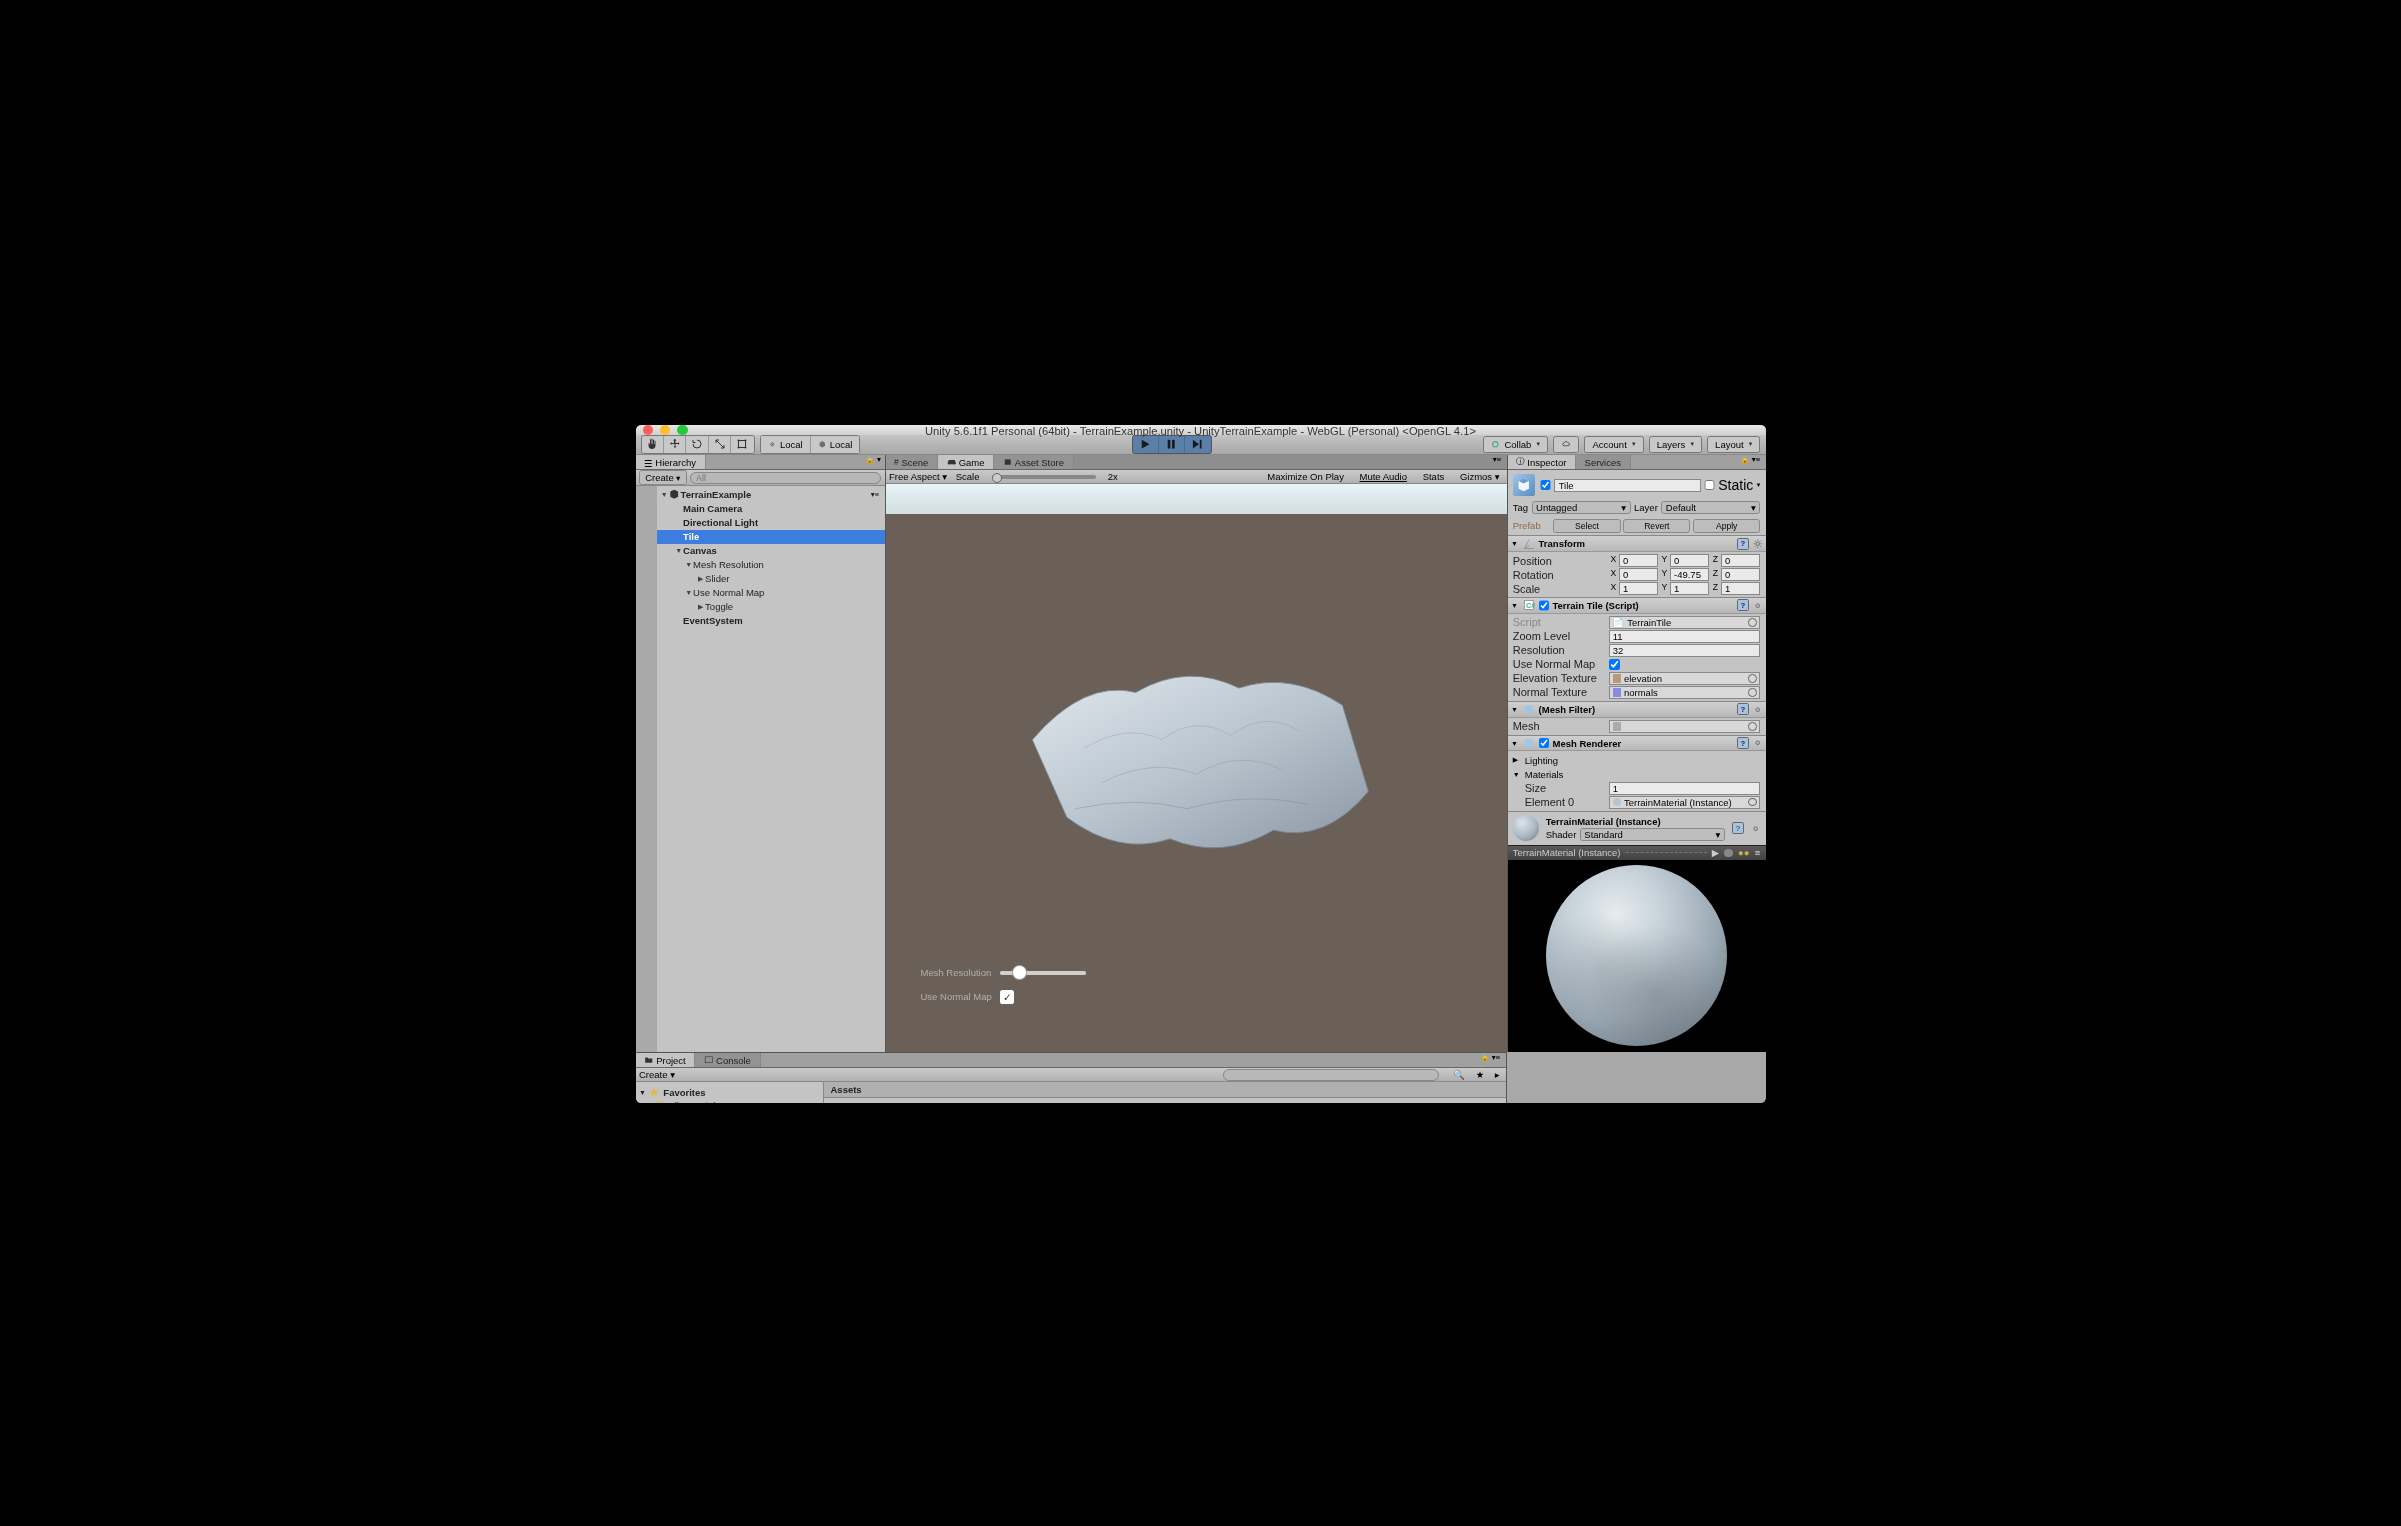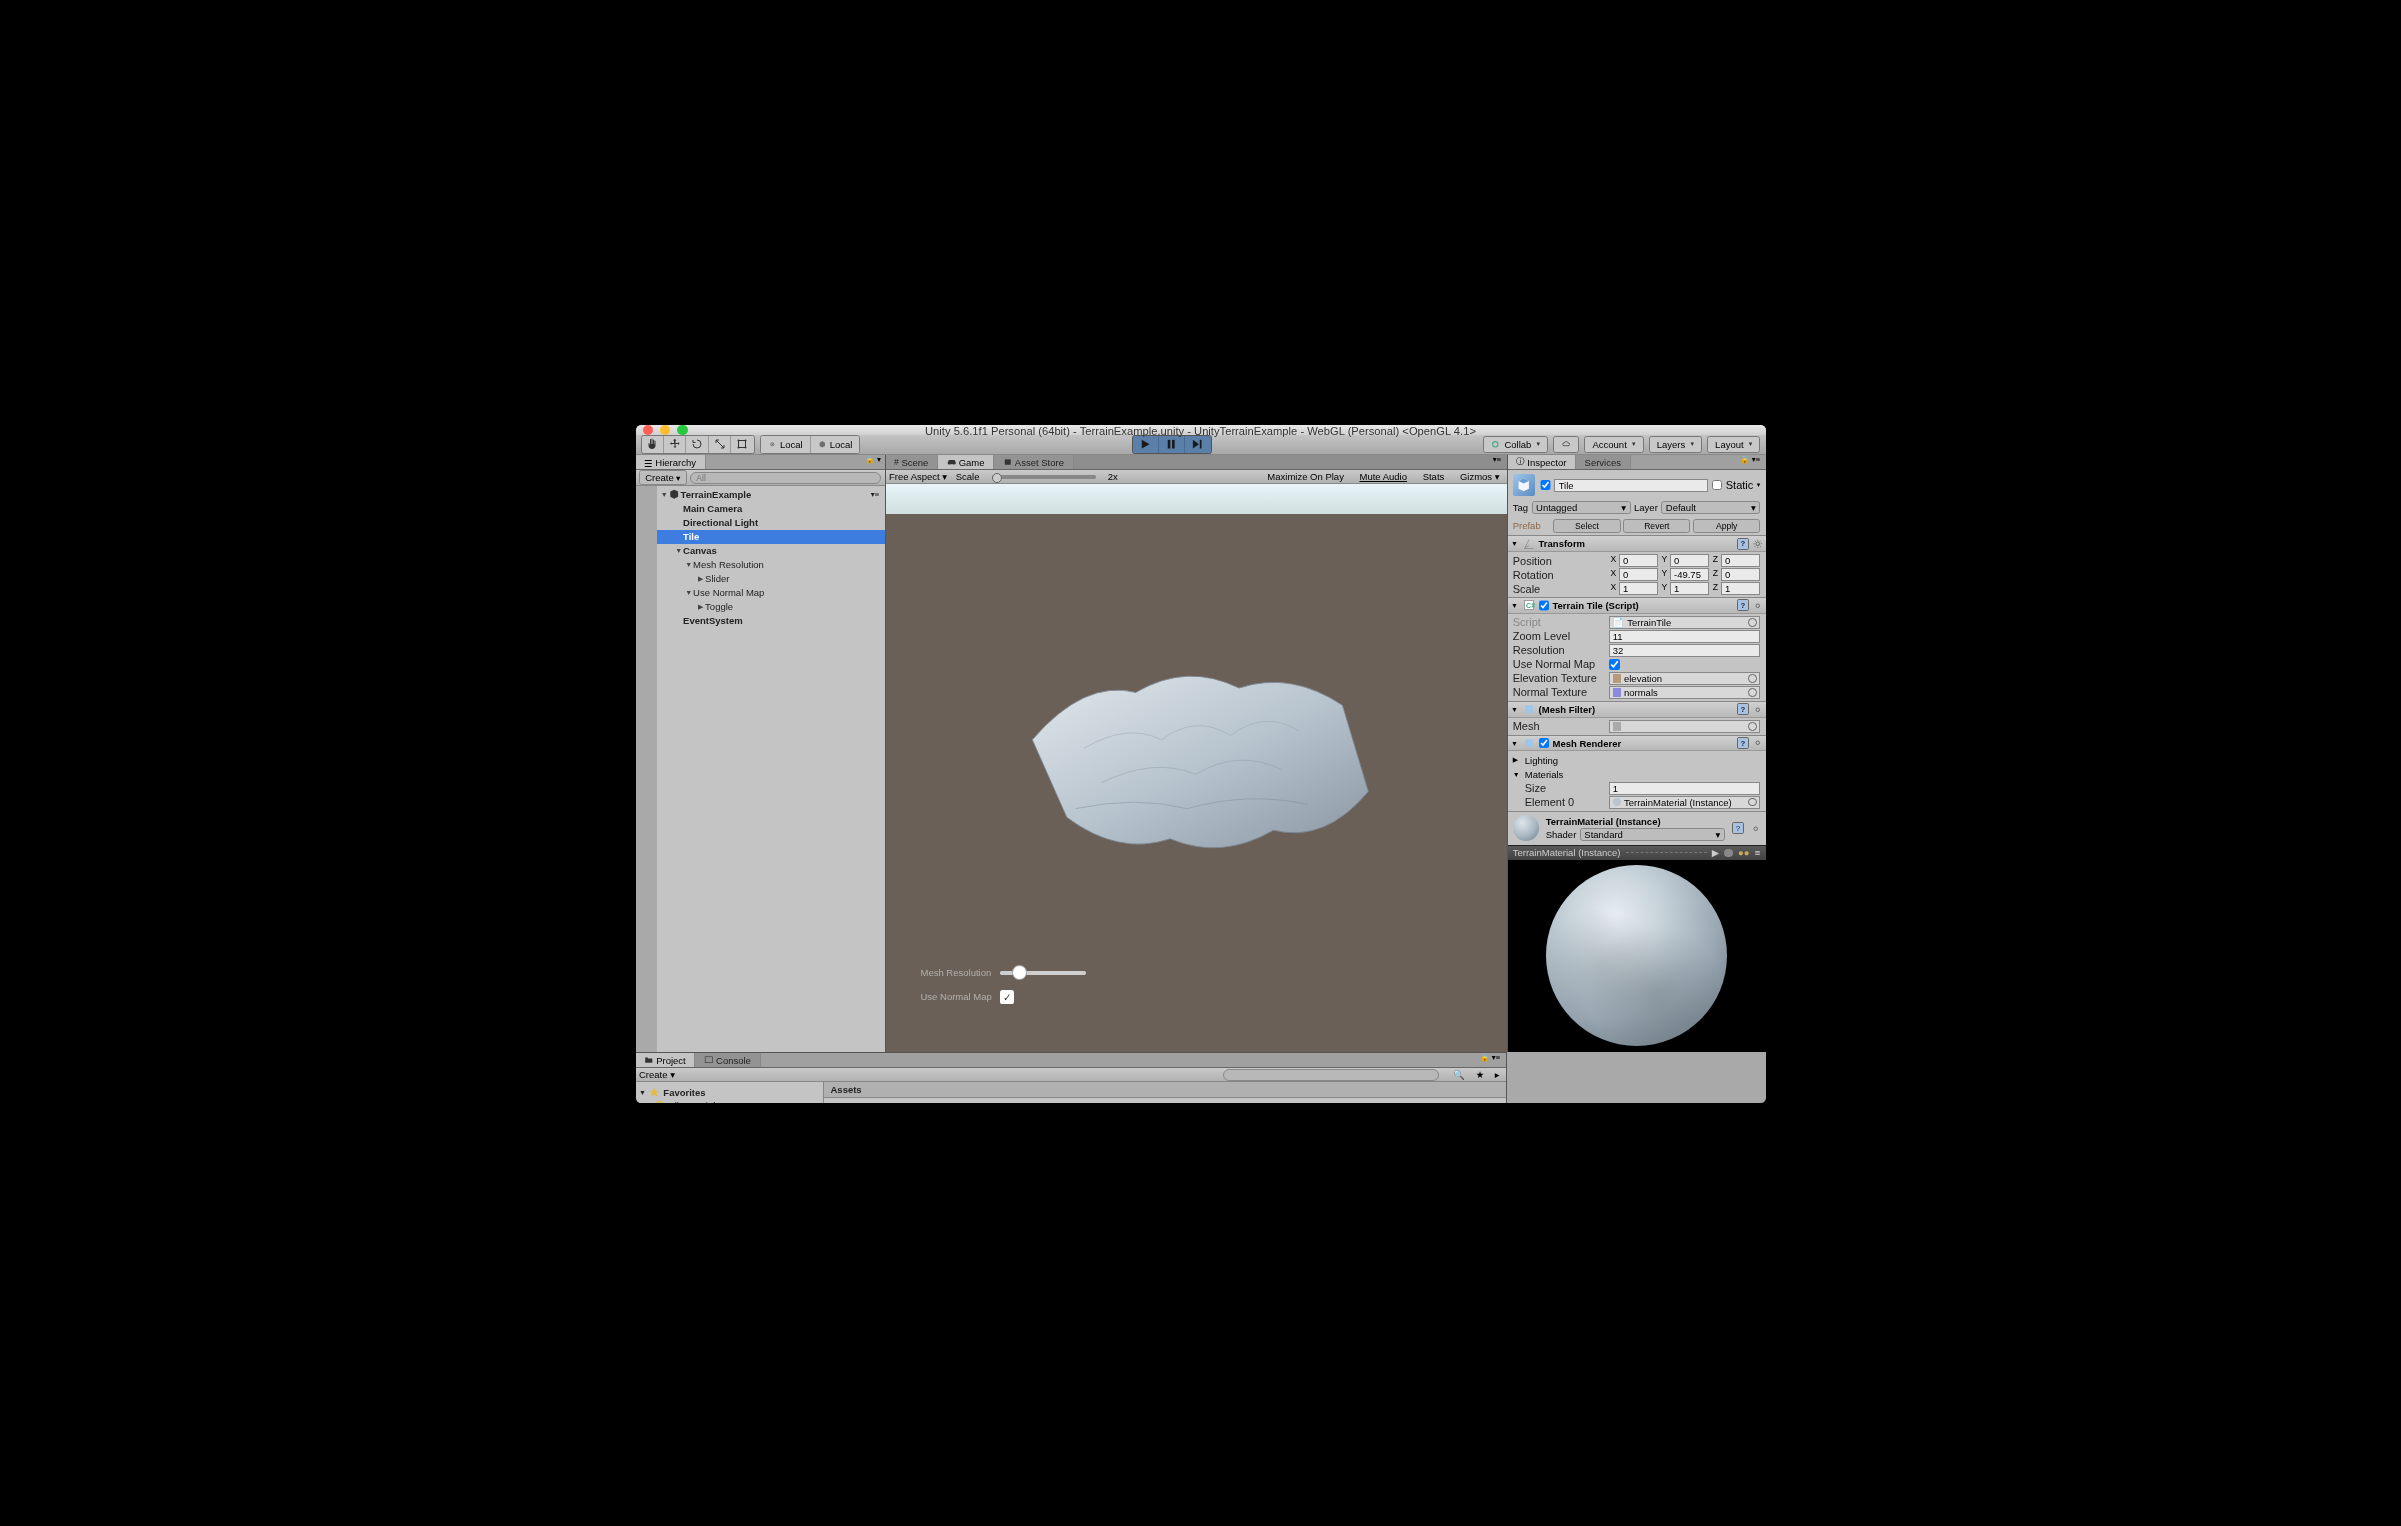--- a/index.html
+++ b/index.html
@@ -126,21 +126,21 @@
 .material-header .shader-row .dd { flex: 1; background: #bdbdbd; border: 0.9px solid #888; border-radius: 2.6px; height: 13px; padding: 0 3.5px; display: flex; align-items: center; justify-content: space-between; }
 
 .preview-panel { background: #383838; border-top: 0.9px solid #222; display:flex; flex-direction:column; }
 .preview-header { height: 14px; background: linear-gradient(#5a5a5a,#424242); display: flex; align-items: center; padding: 0 5.2px; color: #ccc; font-size: 8.6px; gap: 5.2px; }
 .preview-header .line { flex: 1; border-top: 0.9px dashed #777; height: 0; }
 .preview-body { flex:1; background: #000; display: flex; align-items: center; justify-content: center; }
 .preview-sphere { width: 181px; height: 181px; border-radius: 50%; background: radial-gradient(circle at 38% 28%, #e8edf1 0%, #c3cfd7 30%, #9aa8b3 60%, #5a6770 100%); position: relative; overflow: hidden; }
 .preview-sphere::after { content:""; position:absolute; inset:0; background: radial-gradient(circle at 60% 70%, rgba(0,0,0,0.15) 0%, transparent 40%), radial-gradient(circle at 30% 55%, rgba(0,0,0,0.1) 0%, transparent 35%); }
 
 .ck { width:10.4px; height:10.4px; }
-.static-label { font-size: 11px; white-space: nowrap; }
+.static-label { font-size: 14px; white-space: nowrap; }
 .help-icn { width:12px; height:12px; background:#a8c3e2; border:0.9px solid #666; border-radius:1.7px; display:flex; align-items:center; justify-content:center; font-size:7.8px; color:#224; }
 
 .gear-svg { width:9.5px; height:9.5px; }
 </style>
 </head>
 <body>
 
 <div class="window">
 
   <div class="titlebar">

